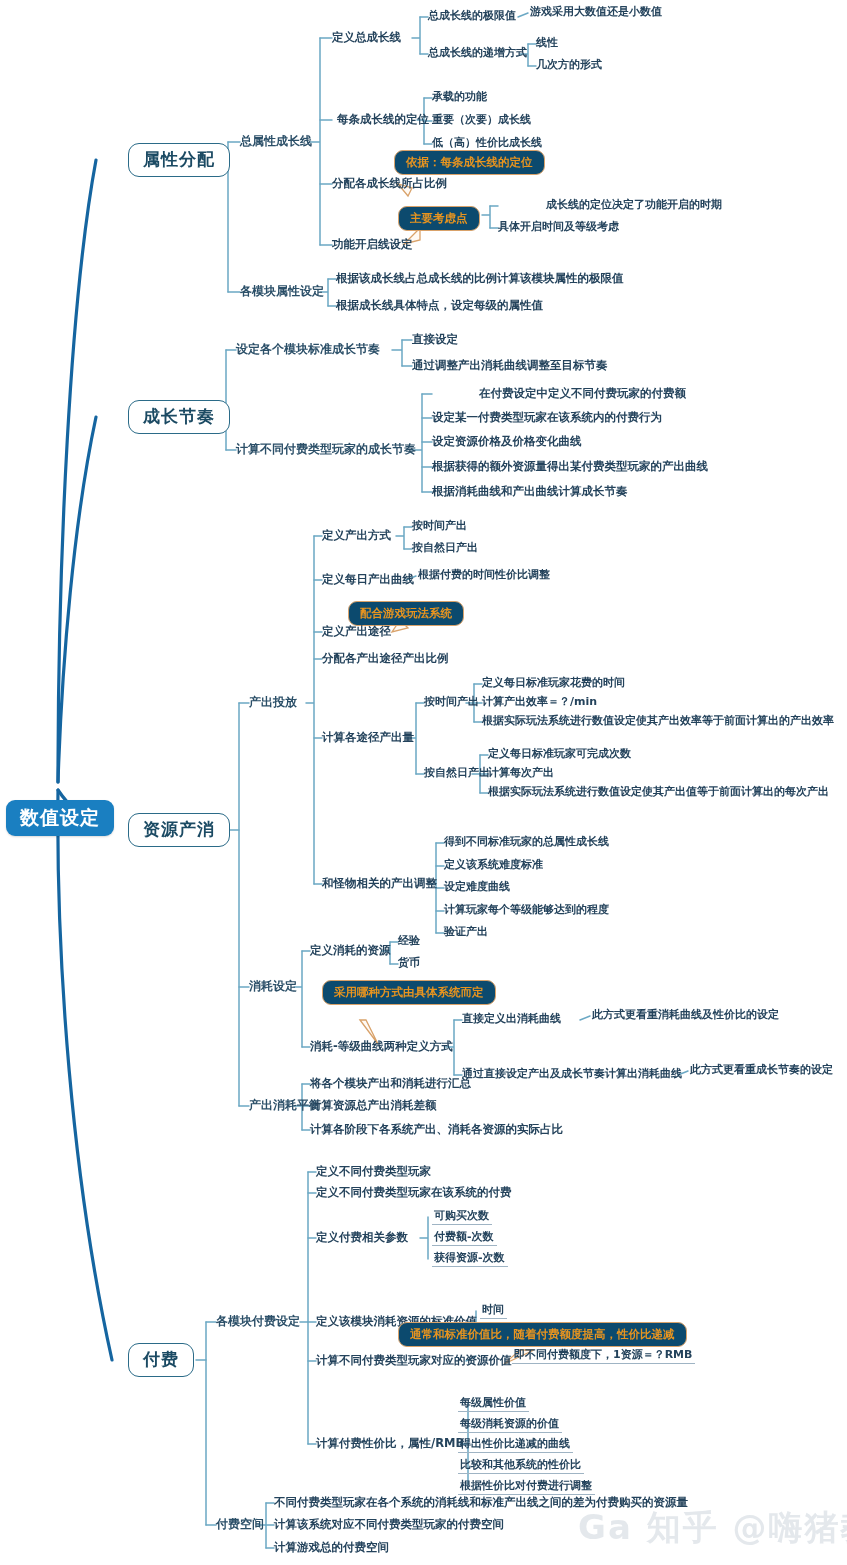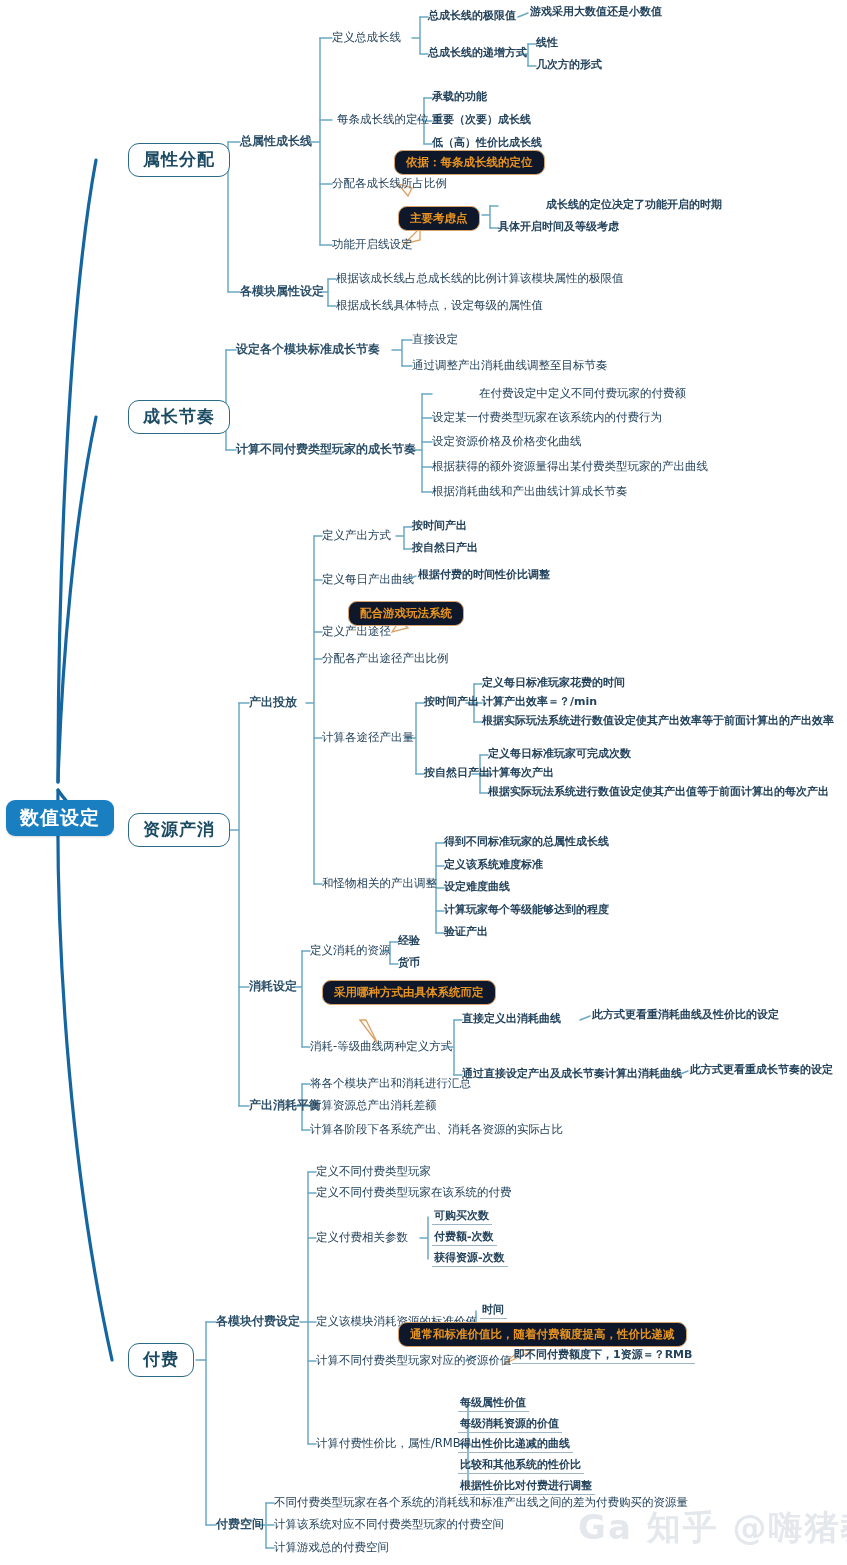--- a/index.html
+++ b/index.html
@@ -19,28 +19,28 @@
     background:#1a7fc1; color:#ffffff; font-weight:bold; font-size:19px;
     border-radius:9px; padding:7px 14px; letter-spacing:1px;
     box-shadow:0 1px 2px rgba(0,0,0,.15);
   }
   .branch{
     background:#ffffff; color:#1b4a63; font-weight:bold; font-size:17px;
     border:1.6px solid #2b6b88; border-radius:11px; padding:6px 14px;
     letter-spacing:1px;
   }
   .lvl2{ font-size:12px; font-weight:bold; color:#2b4f68; }
-  .lvl3{ font-size:11.5px; font-weight:normal; color:#24435c; }
+  .lvl3{ font-size:11.5px; font-weight:bold; color:#24435c; }
   .lvl4{ font-size:11px; font-weight:bold; color:#24435c; }
   .lvl5{ font-size:11px; font-weight:bold; color:#24435c; }
   .ruled-b{ border-bottom:1px solid #9fb4c4; padding:1px 3px 1px 2px; }
 
   
   .callout{
-    background:#0f172a; border:1.4px solid #d9a26a; border-radius:9px;
+    background:#0c4a6e; border:1.4px solid #d9a26a; border-radius:9px;
     color:#e8941f; font-weight:bold; font-size:11.5px; padding:5px 11px;
   }
 
   .watermark{
     position:absolute; font-size:34px; font-weight:bold;
     color:rgba(120,140,160,.20); letter-spacing:2px; white-space:nowrap;
     user-select:none;
   }
 </style>
 </head>

